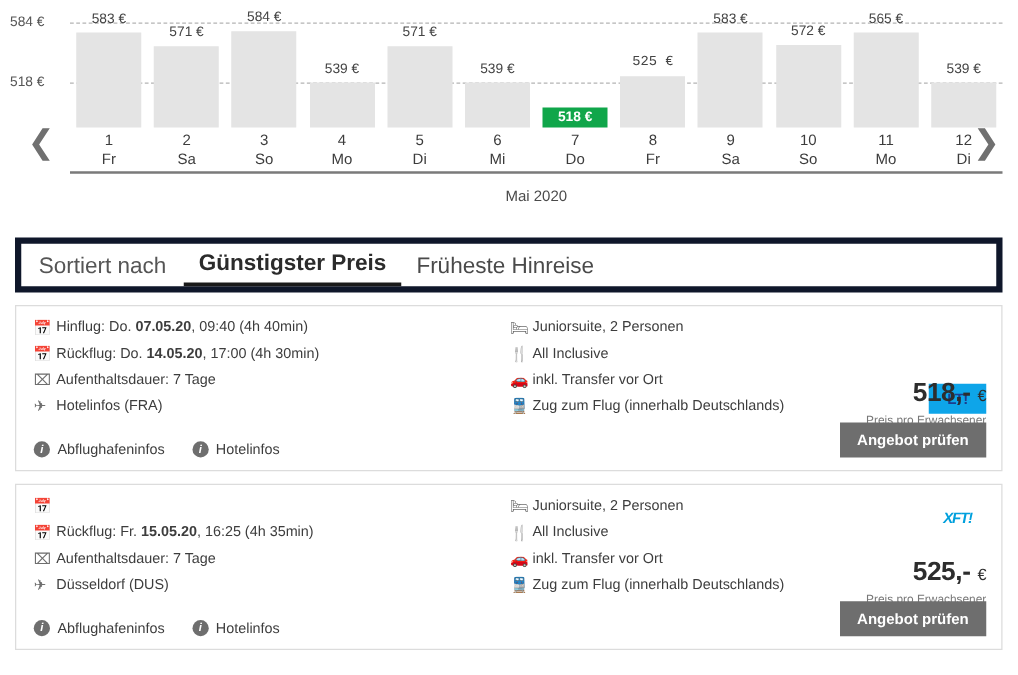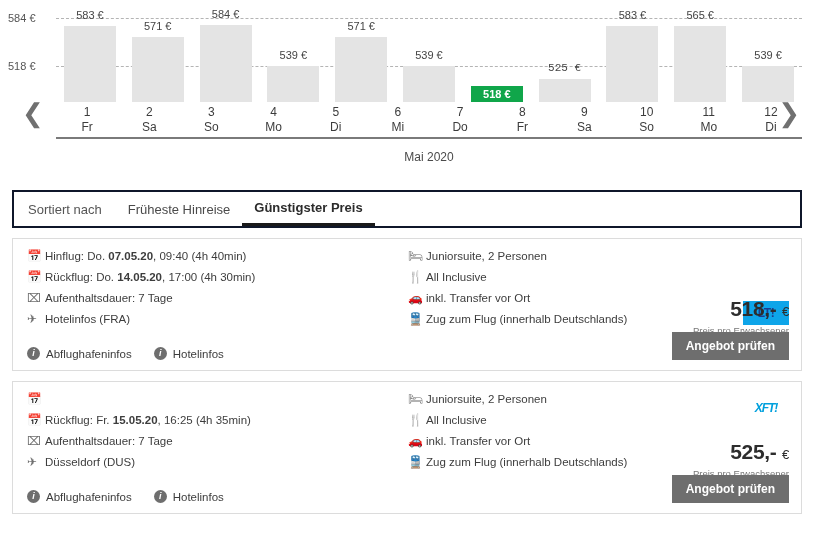--- a/index.html
+++ b/index.html
@@ -119,26 +119,26 @@
     margin-right: 12px;
     text-align: center;
     font-size: 12px;
     color: #4a4a4a;
     padding-top: 11px;
   }
 
   
   .sortbar {
     margin: 14px 12px 0 12px;
-    border: 2px solid #0f172a;
+    border: 5px solid #0f172a;
     height: 34px;
     display: flex;
     align-items: stretch;
     background: #ffffff;
-    font-size: 13px;
+    font-size: 18px;
   }
   .sortlabel {
     display: flex;
     align-items: center;
     padding: 0 14px;
     color: #555555;
   }
   .sorttab {
     display: flex;
     align-items: center;
@@ -324,27 +324,32 @@
             <div class="bar" style="height: 36px;">
               <span class="bar-label">539 €</span>
             </div>
           </div>
           <div class="barcell">
             <div class="bar selected" style="height: 16px;">
               <span class="bar-label">518 €</span>
             </div>
           </div>
           <div class="barcell">
-            <div class="bar" style="height: 23px; font-family: Liberation Mono, monospace;">
+            <div class="bar" style="height: 41px; font-family: Liberation Mono, monospace;">
               <span class="bar-label">525 €</span>
             </div>
           </div>
           <div class="barcell">
             <div class="bar" style="height: 76px;">
               <span class="bar-label">583 €</span>
+            </div>
+          </div>
+          <div class="barcell">
+            <div class="bar" style="height: 66px;">
+              <span class="bar-label">572 €</span>
             </div>
           </div>
           <div class="barcell">
             <div class="bar" style="height: 76px;">
               <span class="bar-label">565 €</span>
             </div>
           </div>
           <div class="barcell">
             <div class="bar" style="height: 36px;">
               <span class="bar-label">539 €</span>
@@ -408,22 +413,22 @@
         <div class="daycell">
           <div class="dnum">12</div>
           <div class="dname">Di</div>
         </div>
       </div>
     <div class="month">Mai 2020</div>
   </div>
 
   <div class="sortbar">
     <div class="sortlabel">Sortiert nach</div>
+    <div class="sorttab active">Günstigster Preis</div>
     <div class="sorttab">Früheste Hinreise</div>
-    <div class="sorttab active">Günstigster Preis</div>
   </div>
 
   <div id="offers">
       <div class="offer">
         <div class="offer-inner">
           <div class="col-left">
             <div class="line">
               <span class="ic">📅</span>
               <span><span>Hinflug:</span> <span>Do.</span> <b>07.05.20</b><span>, 09:40 (4h 40min)</span></span>
             </div>

